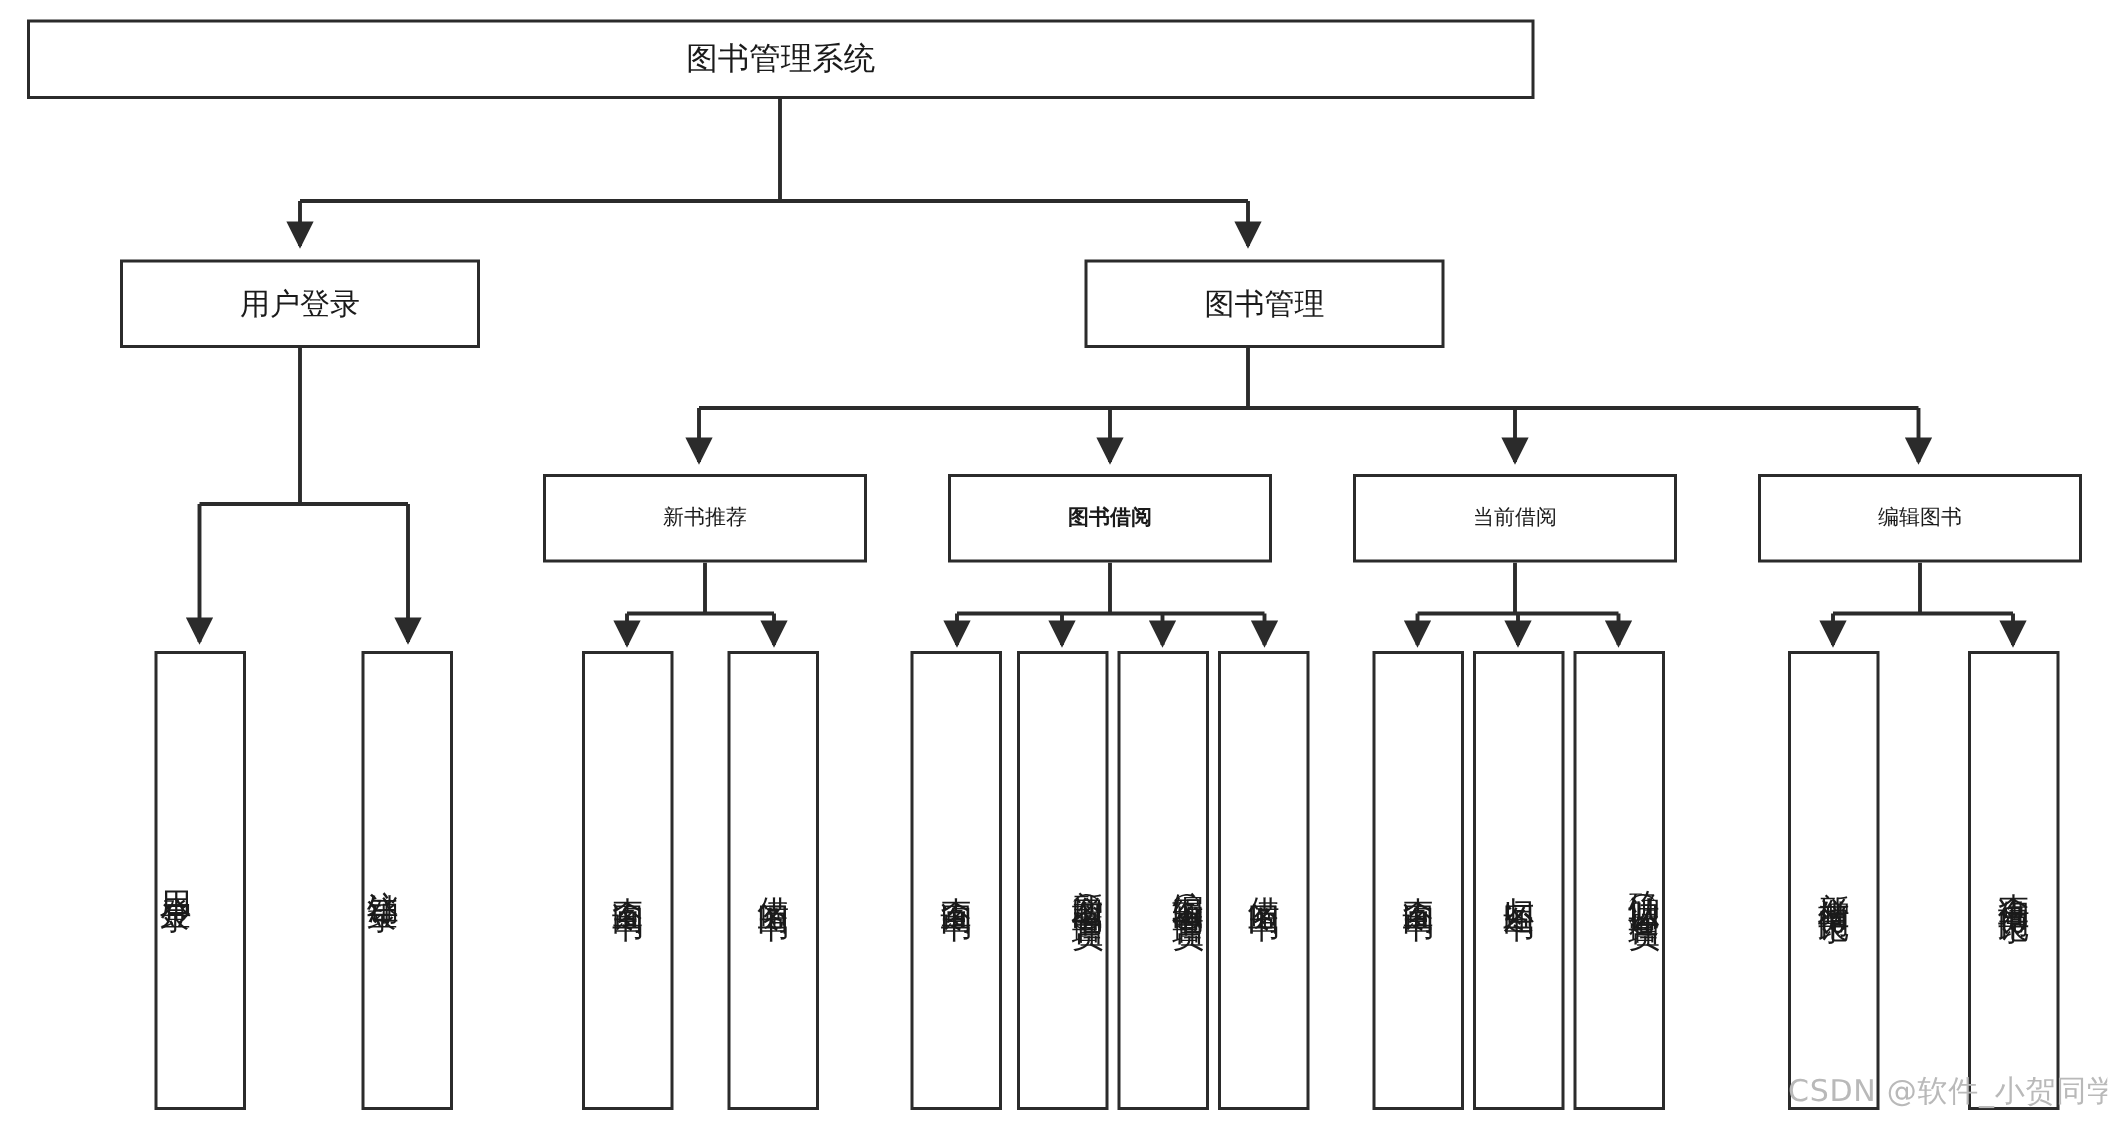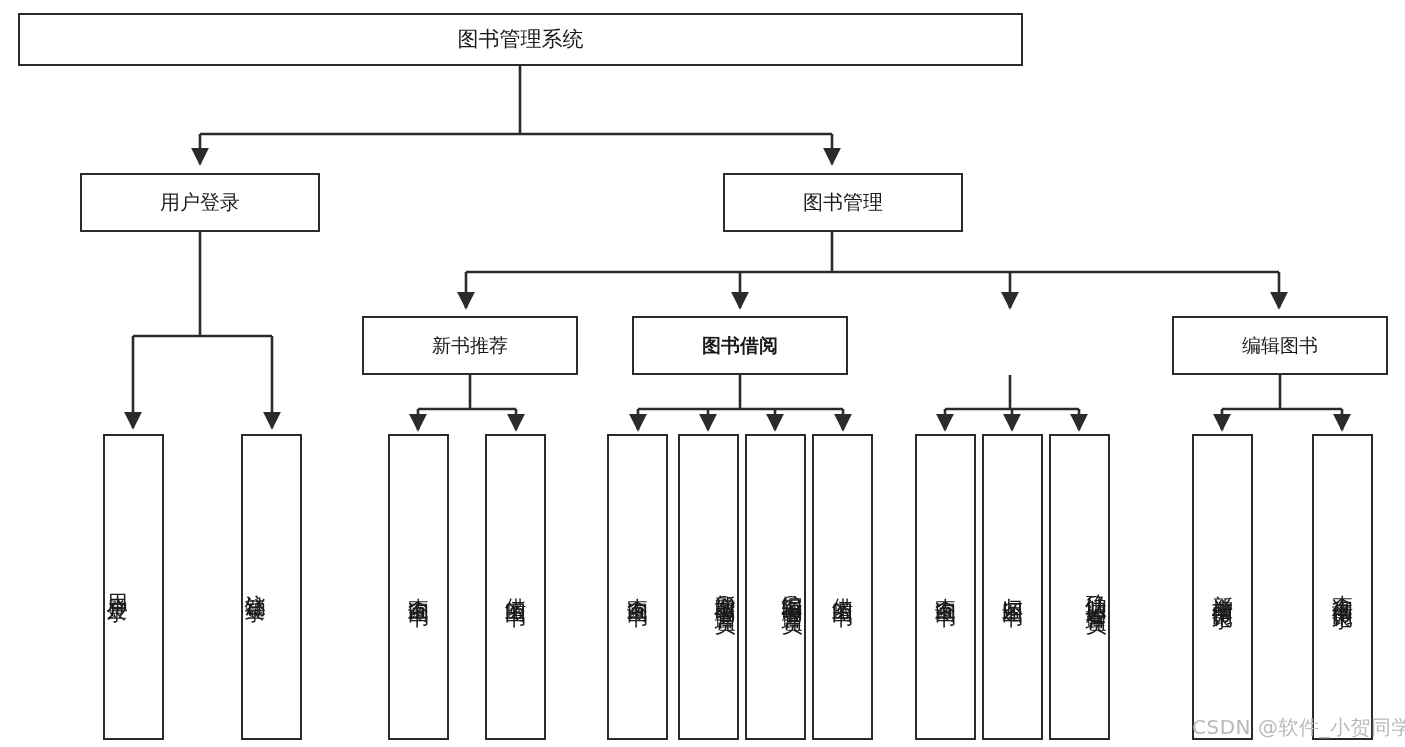--- a/index.html
+++ b/index.html
@@ -35,21 +35,21 @@
     text-align: center;
     line-height: 1.15;
   }
   .node.root {
     font-size: 21px;
   }
   .node.level1 {
     font-size: 20px;
   }
   .node.level2 {
-    font-size: 19px;
+    font-size: 14px;
   }
   .node.leaf {
     writing-mode: vertical-rl;
     text-orientation: upright;
     font-size: 21px;
     letter-spacing: 3px;
     align-items: flex-start;
     justify-content: center;
     padding-top: 6px;
   }
@@ -140,20 +140,23 @@
   <div class="node level1" style="left:712px; top:173px; width:240px; height:59px;margin-left:11px;">
     <span>图书管理</span>
   </div>
 
   <div class="node level2" style="left:362px; top:316px; width:216px; height:59px;">
     <span>新书推荐</span>
   </div>
   <div class="node level2" style="left:632px; top:316px; width:216px; height:59px;font-weight:bold;">
     <span>图书借阅</span>
   </div>
+  <div class="node level2" style="left:902px; top:316px; width:216px; height:59px;">
+    <span>当前借阅</span>
+  </div>
   <div class="node level2" style="left:1172px; top:316px; width:216px; height:59px;">
     <span>编辑图书</span>
   </div>
 
   <div class="node leaf low" style="left:103px; top:434px; width:61px; height:306px;">
     <span class="leaf-text">用户登录</span>
   </div>
   <div class="node leaf low" style="left:241px; top:434px; width:61px; height:306px;">
     <span class="leaf-text">注销登录</span>
   </div>

